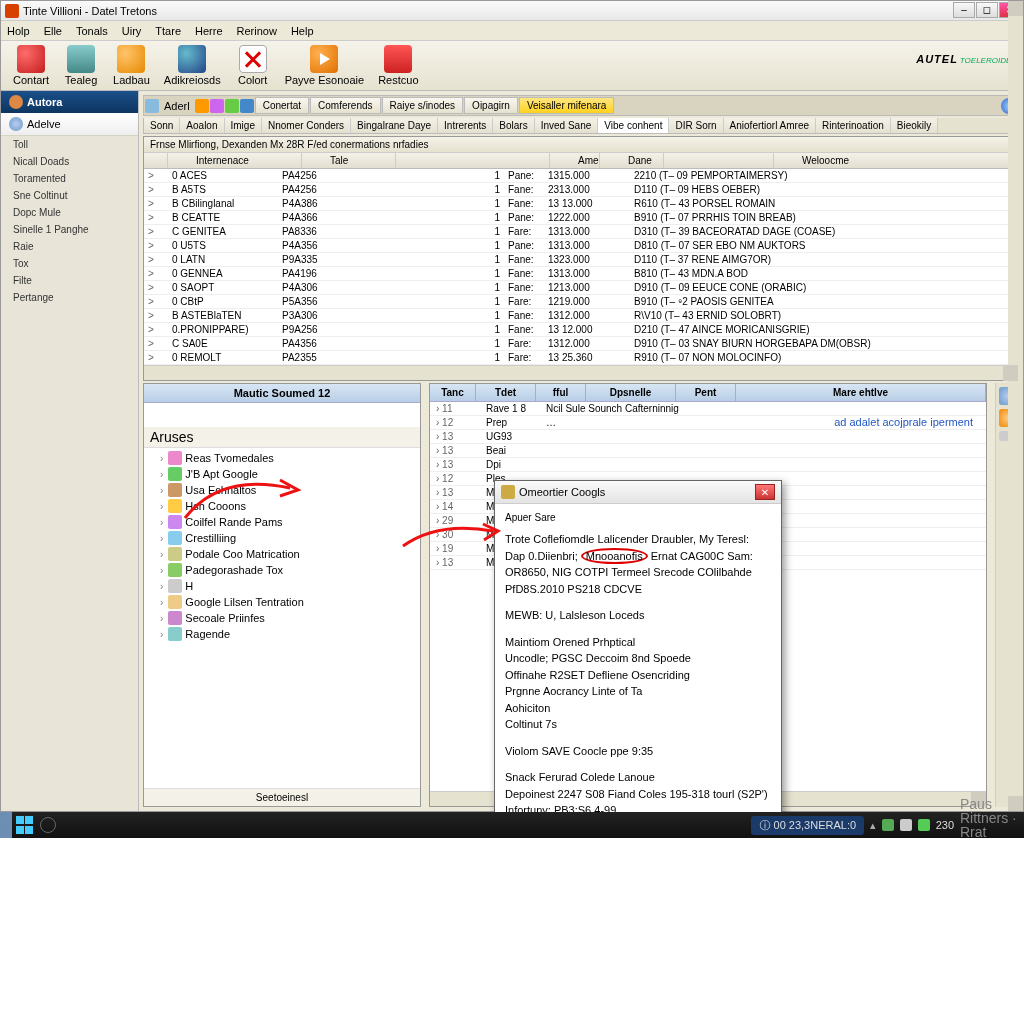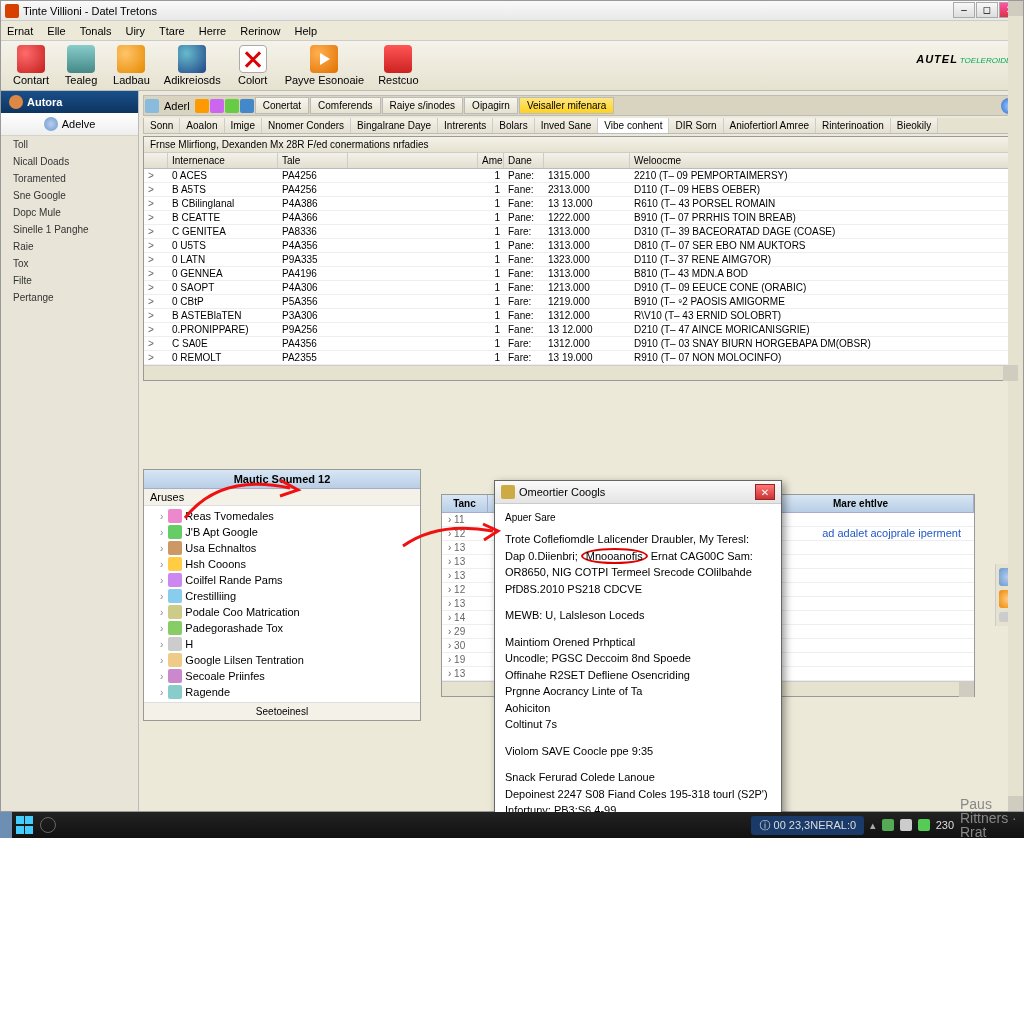--- a/index.html
+++ b/index.html
@@ -24,47 +24,47 @@
 .ic-x::before{ transform:rotate(45deg);} .ic-x::after{ transform:rotate(-45deg);}
 .ic-play { background: radial-gradient(circle at 30% 30%,#ffb050,#e07000); position:relative; }
 .ic-play::after{content:'';position:absolute;left:10px;top:8px;border-left:10px solid #fff;border-top:6px solid transparent;border-bottom:6px solid transparent;}
 .ic-cal { background: linear-gradient(180deg,#f55,#c22); }
 .brand { position:absolute; right:8px; top:6px; font-weight:bold; font-size:18px; letter-spacing:1px; font-style:italic; }
 .brand-sub { font-size:8px; color:#0a5; font-weight:normal; font-style:italic; letter-spacing:0; margin-left:2px; }
 .body-area { display:flex; height: calc(100% - 90px); }
 .sidebar { width: 138px; background:#e8e4d8; border-right:1px solid #bbb; display:flex; flex-direction:column; }
 .sidebar-header { background: linear-gradient(180deg,#1a4f8a,#0d3560); color:#fff; padding:4px 8px; font-weight:bold; display:flex; align-items:center; gap:4px; }
 .sidebar-header .hicon{width:14px;height:14px;background:#d84;border-radius:50%;}
-.side-item { padding:4px 23px; border-bottom:1px solid #d8d4c4; background:linear-gradient(180deg,#f4f1e8,#e6e2d4); cursor:default;justify-content:center; }
+.side-item { padding:4px 8px; border-bottom:1px solid #d8d4c4; background:linear-gradient(180deg,#f4f1e8,#e6e2d4); cursor:default; }
 .side-item.sel { background:linear-gradient(180deg,#fff,#eee); display:flex;align-items:center;gap:4px;}
 .side-item.sel::before{content:'';width:14px;height:14px;background:radial-gradient(#bce,#69c);border-radius:50%;}
 .side-sub { padding:3px 8px 3px 12px; color:#333; cursor:default; font-size:10px;}
 .main { flex:1; display:flex; flex-direction:column; padding:4px; gap:2px; overflow:hidden; }
 .tab-row { display:flex; align-items:center; background:#d8d4c0; padding:1px; border:1px solid #bbb; gap:1px; }
 .small-icon{width:14px;height:14px;background:#8bd;border-radius:2px;display:inline-block;}
 .mini-tab { padding:2px 7px; background:linear-gradient(180deg,#f8f6ee,#e6e2d0); border:1px solid #bbb; cursor:default; font-size:10px;}
 .mini-tab.active { background:linear-gradient(180deg,#ffe680,#ffd220); }
 .info-icon{margin-left:auto;width:16px;height:16px;background:radial-gradient(#9cf,#36c);border-radius:50%;color:#fff;text-align:center;font-style:italic;font-weight:bold;line-height:16px;}
 .sub-tabs { display:flex; background:#e6e2d0; border:1px solid #bbb; border-top:none;}
 .sub-tab { padding:2px 6px; border-right:1px solid #ccc; font-size:10px; background:linear-gradient(180deg,#f4f1e8,#e4e0d0);}
 .sub-tab.active{ background:#fff; }
 .grid-panel { border:1px solid #999; background:#fff; flex:0 0 auto; display:flex; flex-direction:column; }
 .grid-caption { padding:2px 6px; background:linear-gradient(180deg,#f4f1e8,#e6e2d0); border-bottom:1px solid #ccc; font-size:10px;}
-.grid-head { display:flex; background:linear-gradient(180deg,#f4f1e8,#e2ded0); border-bottom:1px solid #bbb; }
+.grid-head { display:flex; background:linear-gradient(180deg,#f4f1e8,#e2ded0); border-bottom:1px solid #bbb;gap:24px; }
 .gh { padding:2px 4px; border-right:1px solid #ccc; font-size:10px;}
 .grid-body { max-height:200px; overflow-y:auto; }
 .grow { display:flex; border-bottom:1px solid #eee; }
 .gc { padding:1px 4px; font-size:10px; white-space:nowrap; overflow:hidden;}
 .c0{width:24px;color:#666;} .c1{width:110px;} .c2{width:70px;} .c3{width:130px;} .c4{width:26px;text-align:right;} .c5{width:40px;} .c6{width:86px;} .c7{flex:1;}
 .scroll-x{height:15px;background:#e6e2d0;border-top:1px solid #ccc;position:relative;}
 .scroll-x::after{content:'';position:absolute;right:0;width:15px;height:15px;background:#d0ccc0;}
-.lower { display:flex; gap:20px; flex:1; min-height:0;align-items:center;}
+.lower { display:flex; gap:8px; flex:1; min-height:0;}
 .tree-panel { width:278px; border:1px solid #999; background:#fff; display:flex; flex-direction:column;}
 .tree-header { background:linear-gradient(180deg,#d8e6f4,#b8cee6); padding:3px 6px; text-align:center; font-weight:bold; border-bottom:1px solid #aac;}
-.tree-sub { padding:2px 6px; background:#f4f1e8; border-bottom:1px solid #ddd; font-size:11px;}
+.tree-sub { padding:2px 6px; background:#f4f1e8; border-bottom:1px solid #ddd; font-size:14px;margin-top:24px;}
 .tree-body { flex:1; overflow:auto; padding:2px;}
 .tree-item { display:flex; align-items:center; gap:3px; padding:1px 4px 1px 14px; font-size:10px;}
 .tree-item::before{content:'›';color:#888;margin-right:2px;}
 .tree-ico{width:14px;height:14px;border-radius:2px;flex-shrink:0;}
 .tree-footer{padding:3px;text-align:center;background:#f4f1e8;border-top:1px solid #ddd;font-size:10px;}
 .right-panel{flex:1;border:1px solid #999;background:#fff;display:flex;flex-direction:column;position:relative;}
 .rhead{display:flex;background:linear-gradient(180deg,#d8e6f4,#b8cee6);border-bottom:1px solid #aac;}
 .rh{padding:3px 8px;border-right:1px solid #aac;font-size:10px;font-weight:bold;text-align:center;}
 .rh0{width:46px;}.rh1{width:60px;}.rh2{width:50px;}.rh3{width:90px;}.rh4{width:60px;}.rh5{flex:1;}
 .rbody{flex:1;overflow:auto;}
@@ -104,21 +104,21 @@
   <div class="titlebar">
     <span class="titlebar-icon"></span>
     <span>Tinte Villioni - Datel Tretons</span>
     <div class="win-controls">
       <div class="win-btn">–</div>
       <div class="win-btn">◻</div>
       <div class="win-btn close">✕</div>
     </div>
   </div>
   <div class="menubar" id="menubar">
-      <span>Ernat</span>
+      <span>Holp</span>
       <span>Elle</span>
       <span>Tonals</span>
       <span>Uiry</span>
       <span>Ttare</span>
       <span>Herre</span>
       <span>Rerinow</span>
       <span>Help</span>
     </div>
   <div class="toolbar" id="toolbar">
     <div class="tool-btn">
@@ -159,21 +159,21 @@
         <span class="hicon"></span>
         <span>Autora</span>
       </div>
       <div class="side-item sel">
         <span>Adelve</span>
       </div>
       <div id="sideitems">
           <div class="side-sub">Toll</div>
           <div class="side-sub">Nicall Doads</div>
           <div class="side-sub">Toramented</div>
-          <div class="side-sub">Sne Google</div>
+          <div class="side-sub">Sne Coltinut</div>
           <div class="side-sub">Dopc Mule</div>
           <div class="side-sub">Sinelle 1 Panghe</div>
           <div class="side-sub">Raie</div>
           <div class="side-sub">Tox</div>
           <div class="side-sub">Filte</div>
           <div class="side-sub">Pertange</div>
         </div>
     </div>
     <div class="main">
       <div class="tab-row" id="toprow">
@@ -310,21 +310,21 @@
               <div class="gc c7">D910 (T– 09 EEUCE CONE (ORABIC)</div>
             </div>
             <div class="grow">
               <div class="gc c0">&gt;</div>
               <div class="gc c1">0 CBtP</div>
               <div class="gc c2">P5A356</div>
               <div class="gc c3"></div>
               <div class="gc c4">1</div>
               <div class="gc c5">Fare:</div>
               <div class="gc c6">1219.000</div>
-              <div class="gc c7">B910 (T– ⁹2 PAOSIS AMIGORME</div>
+              <div class="gc c7">B910 (T– ⁹2 PAOSIS GENITEA</div>
             </div>
             <div class="grow">
               <div class="gc c0">&gt;</div>
               <div class="gc c1">B ASTEBlaTEN</div>
               <div class="gc c2">P3A306</div>
               <div class="gc c3"></div>
               <div class="gc c4">1</div>
               <div class="gc c5">Fane:</div>
               <div class="gc c6">1312.000</div>
               <div class="gc c7">R\V10 (T– 43 ERNID SOLOBRT)</div>
@@ -349,21 +349,21 @@
               <div class="gc c6">1312.000</div>
               <div class="gc c7">D910 (T– 03 SNAY BIURN HORGEBAPA DM(OBSR)</div>
             </div>
             <div class="grow">
               <div class="gc c0">&gt;</div>
               <div class="gc c1">0 REMOLT</div>
               <div class="gc c2">PA2355</div>
               <div class="gc c3"></div>
               <div class="gc c4">1</div>
               <div class="gc c5">Fare:</div>
-              <div class="gc c6">13 19.000</div>
+              <div class="gc c6">13 25.360</div>
               <div class="gc c7">R910 (T– 07 NON MOLOCINFO)</div>
             </div>
           </div>
         <div class="scroll-x"></div>
       </div>
       <div class="lower">
         <div class="tree-panel">
           <div class="tree-header">Mautic Soumed 12</div>
           <div class="tree-sub">Aruses</div>
           <div class="tree-body" id="treebody">

